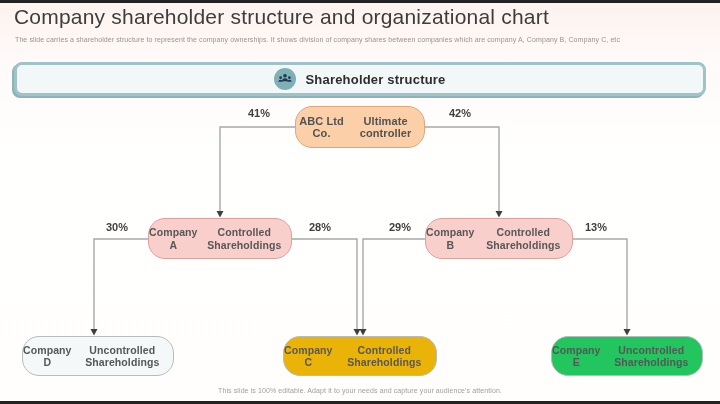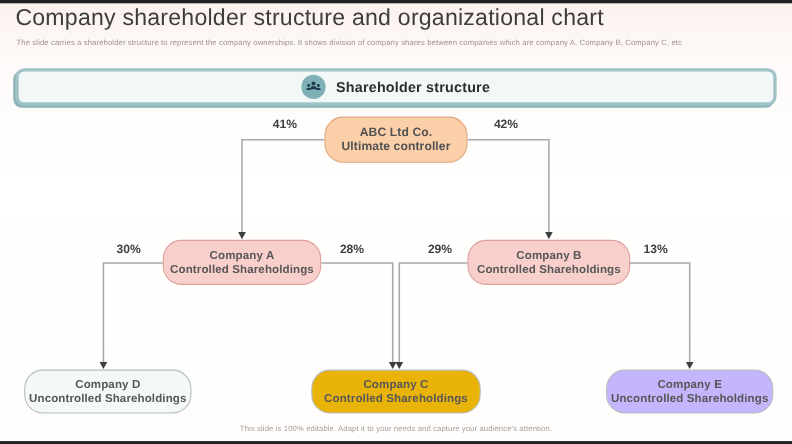--- a/index.html
+++ b/index.html
@@ -35,30 +35,30 @@
   .banner-icon{
     width:22px;height:22px;border-radius:50%;background:#7fb0b5;
     display:flex;align-items:center;justify-content:center;flex:0 0 auto;
   }
   .banner-label{font-size:13px;font-weight:bold;color:#2d2d2d;letter-spacing:.2px;}
 
   svg.connectors{position:absolute;left:0;top:0;}
 
   .node{
     position:absolute;border-radius:17px;box-sizing:border-box;
-    display:flex;flex-direction:column;align-items:center;justify-content:center;
+    display:flex;flex-direction:row;align-items:center;justify-content:center;
     text-align:center;font-weight:bold;color:#575757;
     font-size:10.5px;line-height:12.5px;letter-spacing:.1px;
   }
   .node-root{left:295px;top:106px;width:130px;height:42px;background:#fbd0a9;border:1.5px solid #dfa67c;font-size:11px;color:#525252;}
   .node-a   {left:148px;top:218px;width:144px;height:41px;background:#f9cfcb;border:1.5px solid #dda19d;}
   .node-b   {left:425px;top:218px;width:148px;height:41px;background:#f9cfcb;border:1.5px solid #dda19d;}
   .node-d   {left:22px; top:336px;width:152px;height:40px;background:#f4f8f9;border:1.5px solid #b6bcbe;}
   .node-c   {left:283px;top:336px;width:154px;height:40px;background:#eab308;border:1.5px solid #b6bcbe;}
-  .node-e   {left:551px;top:336px;width:152px;height:40px;background:#c4b5fd;border:1.5px solid #b6bcbe;}
+  .node-e   {left:551px;top:336px;width:152px;height:40px;background:#22c55e;border:1.5px solid #b6bcbe;}
 
   .pct{
     position:absolute;transform:translateX(-50%);
     font-size:11px;font-weight:bold;color:#3f3f3f;white-space:nowrap;
   }
   .pct-58{left:259px;top:107px;}
   .pct-42{left:460px;top:107px;}
   .pct-30{left:117px;top:221px;}
   .pct-28{left:320px;top:221px;}
   .pct-29{left:400px;top:221px;}

